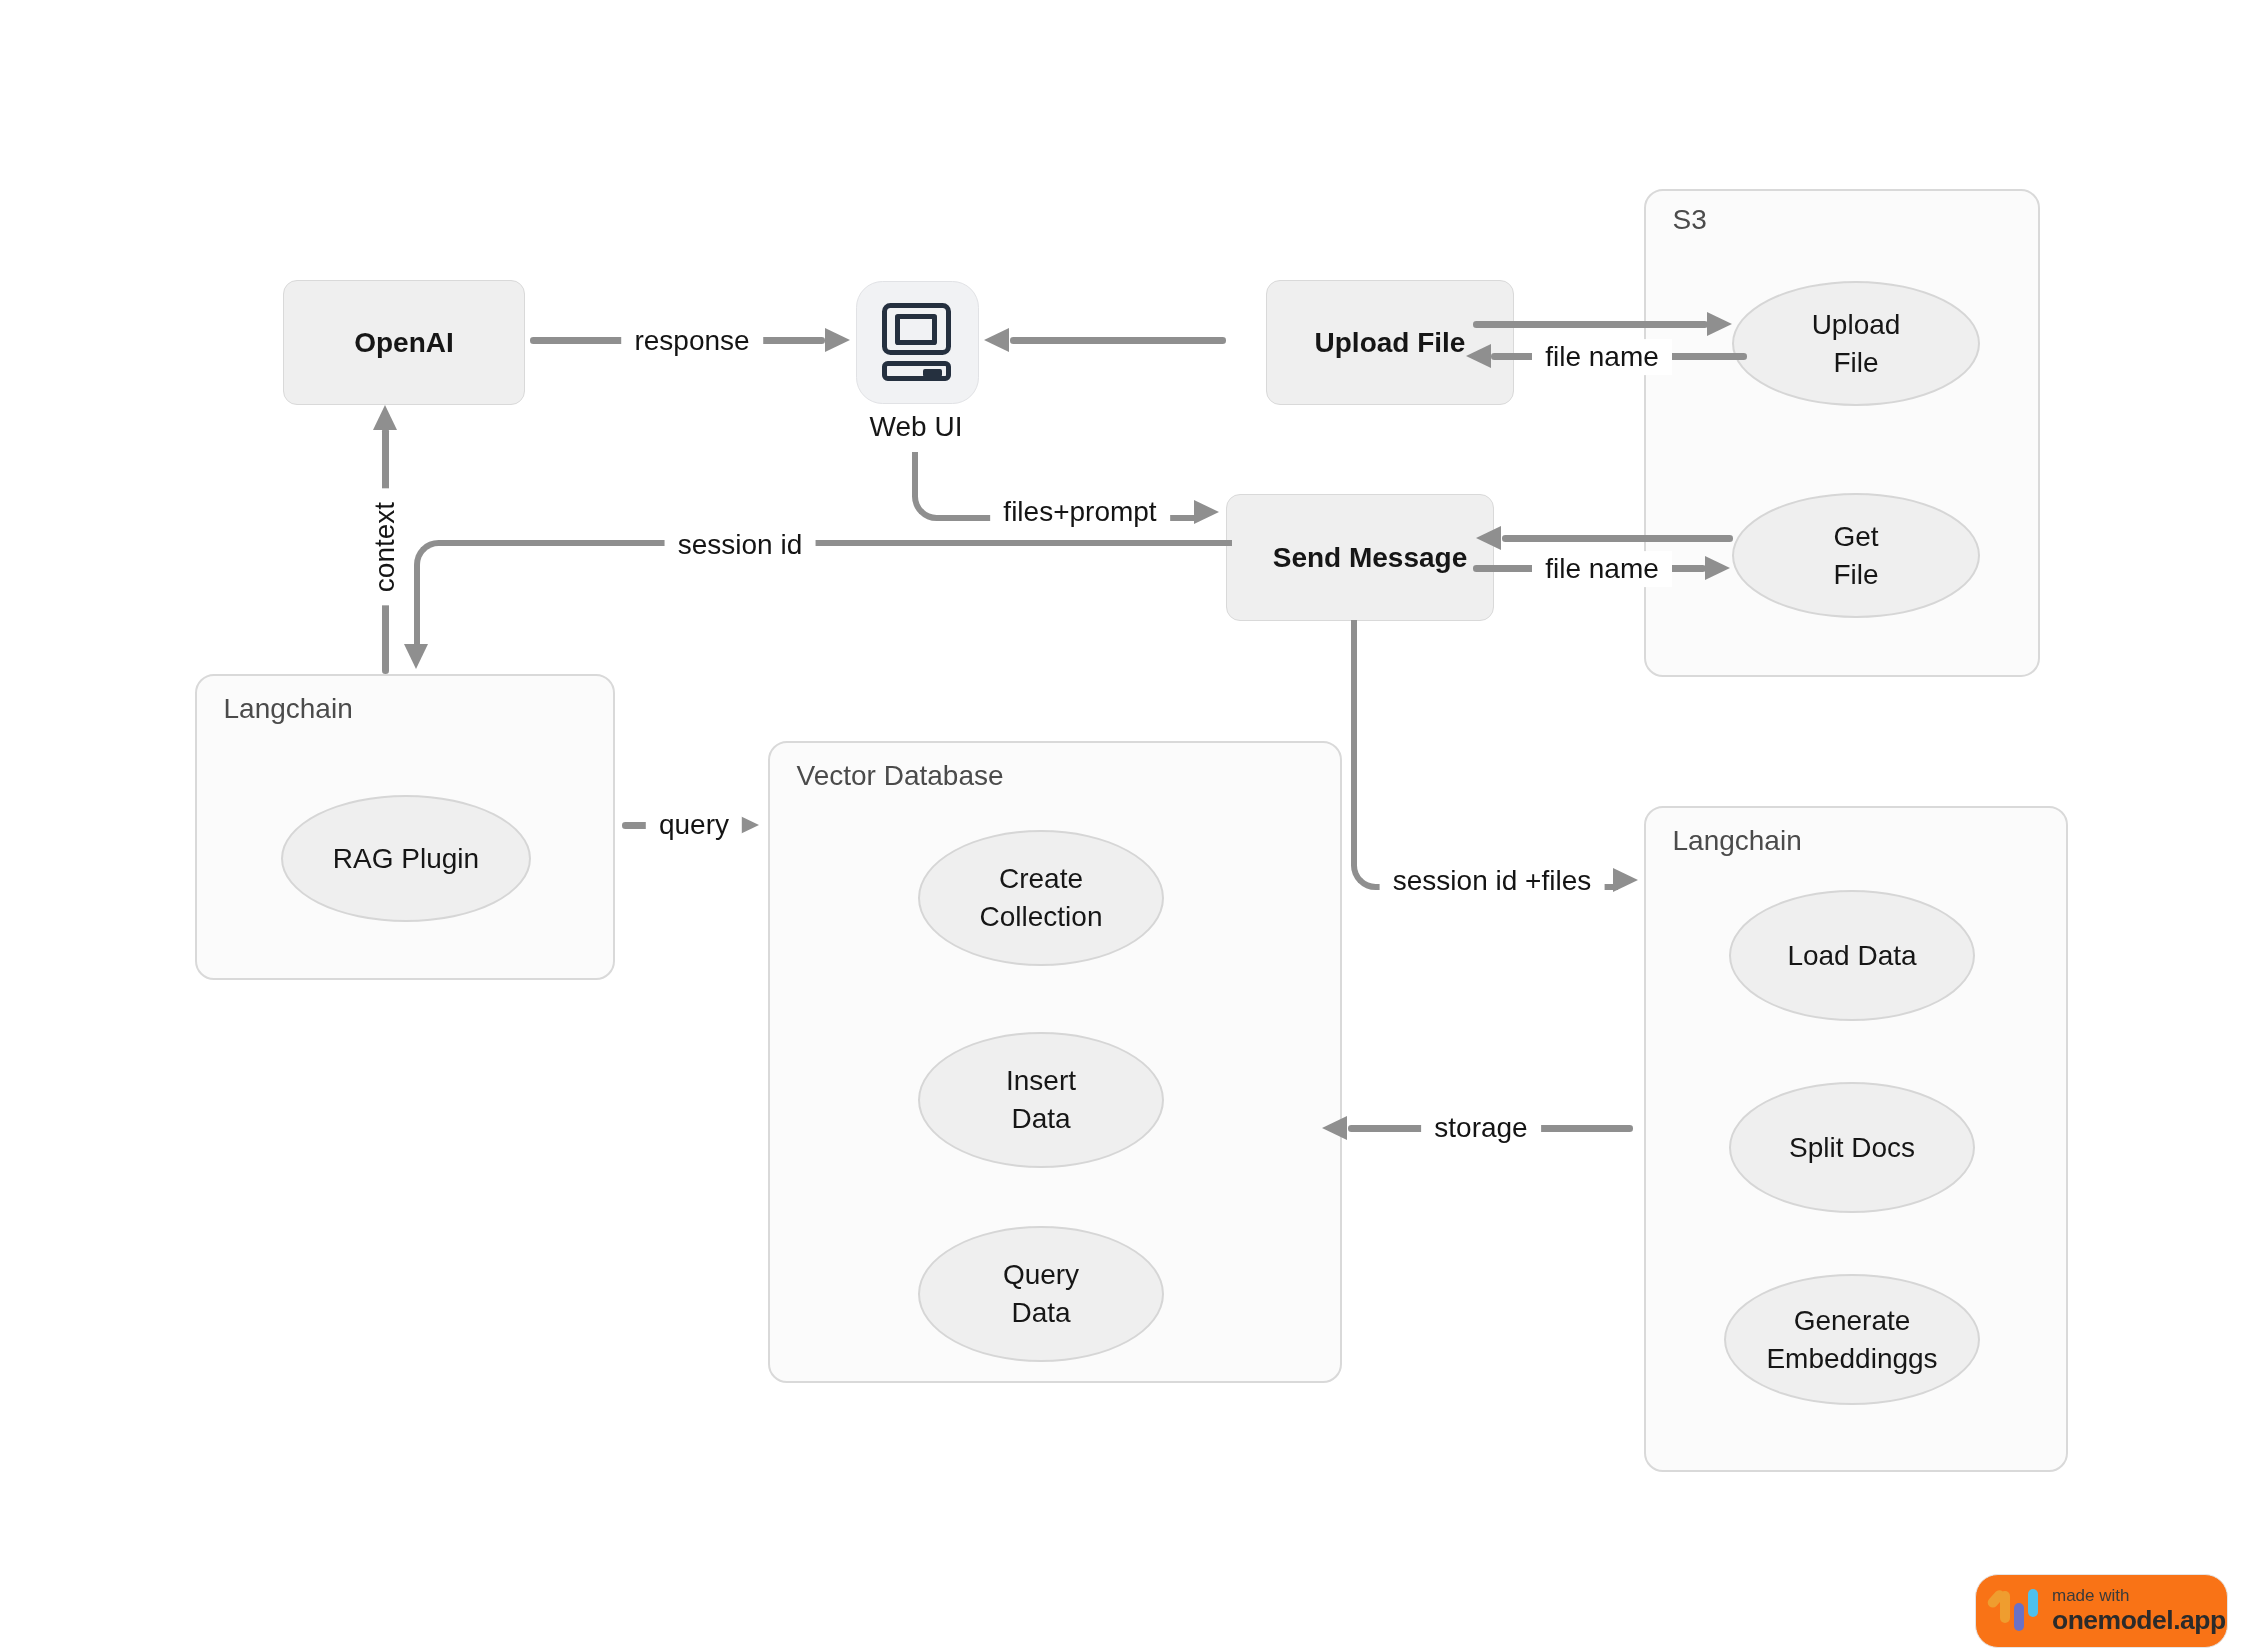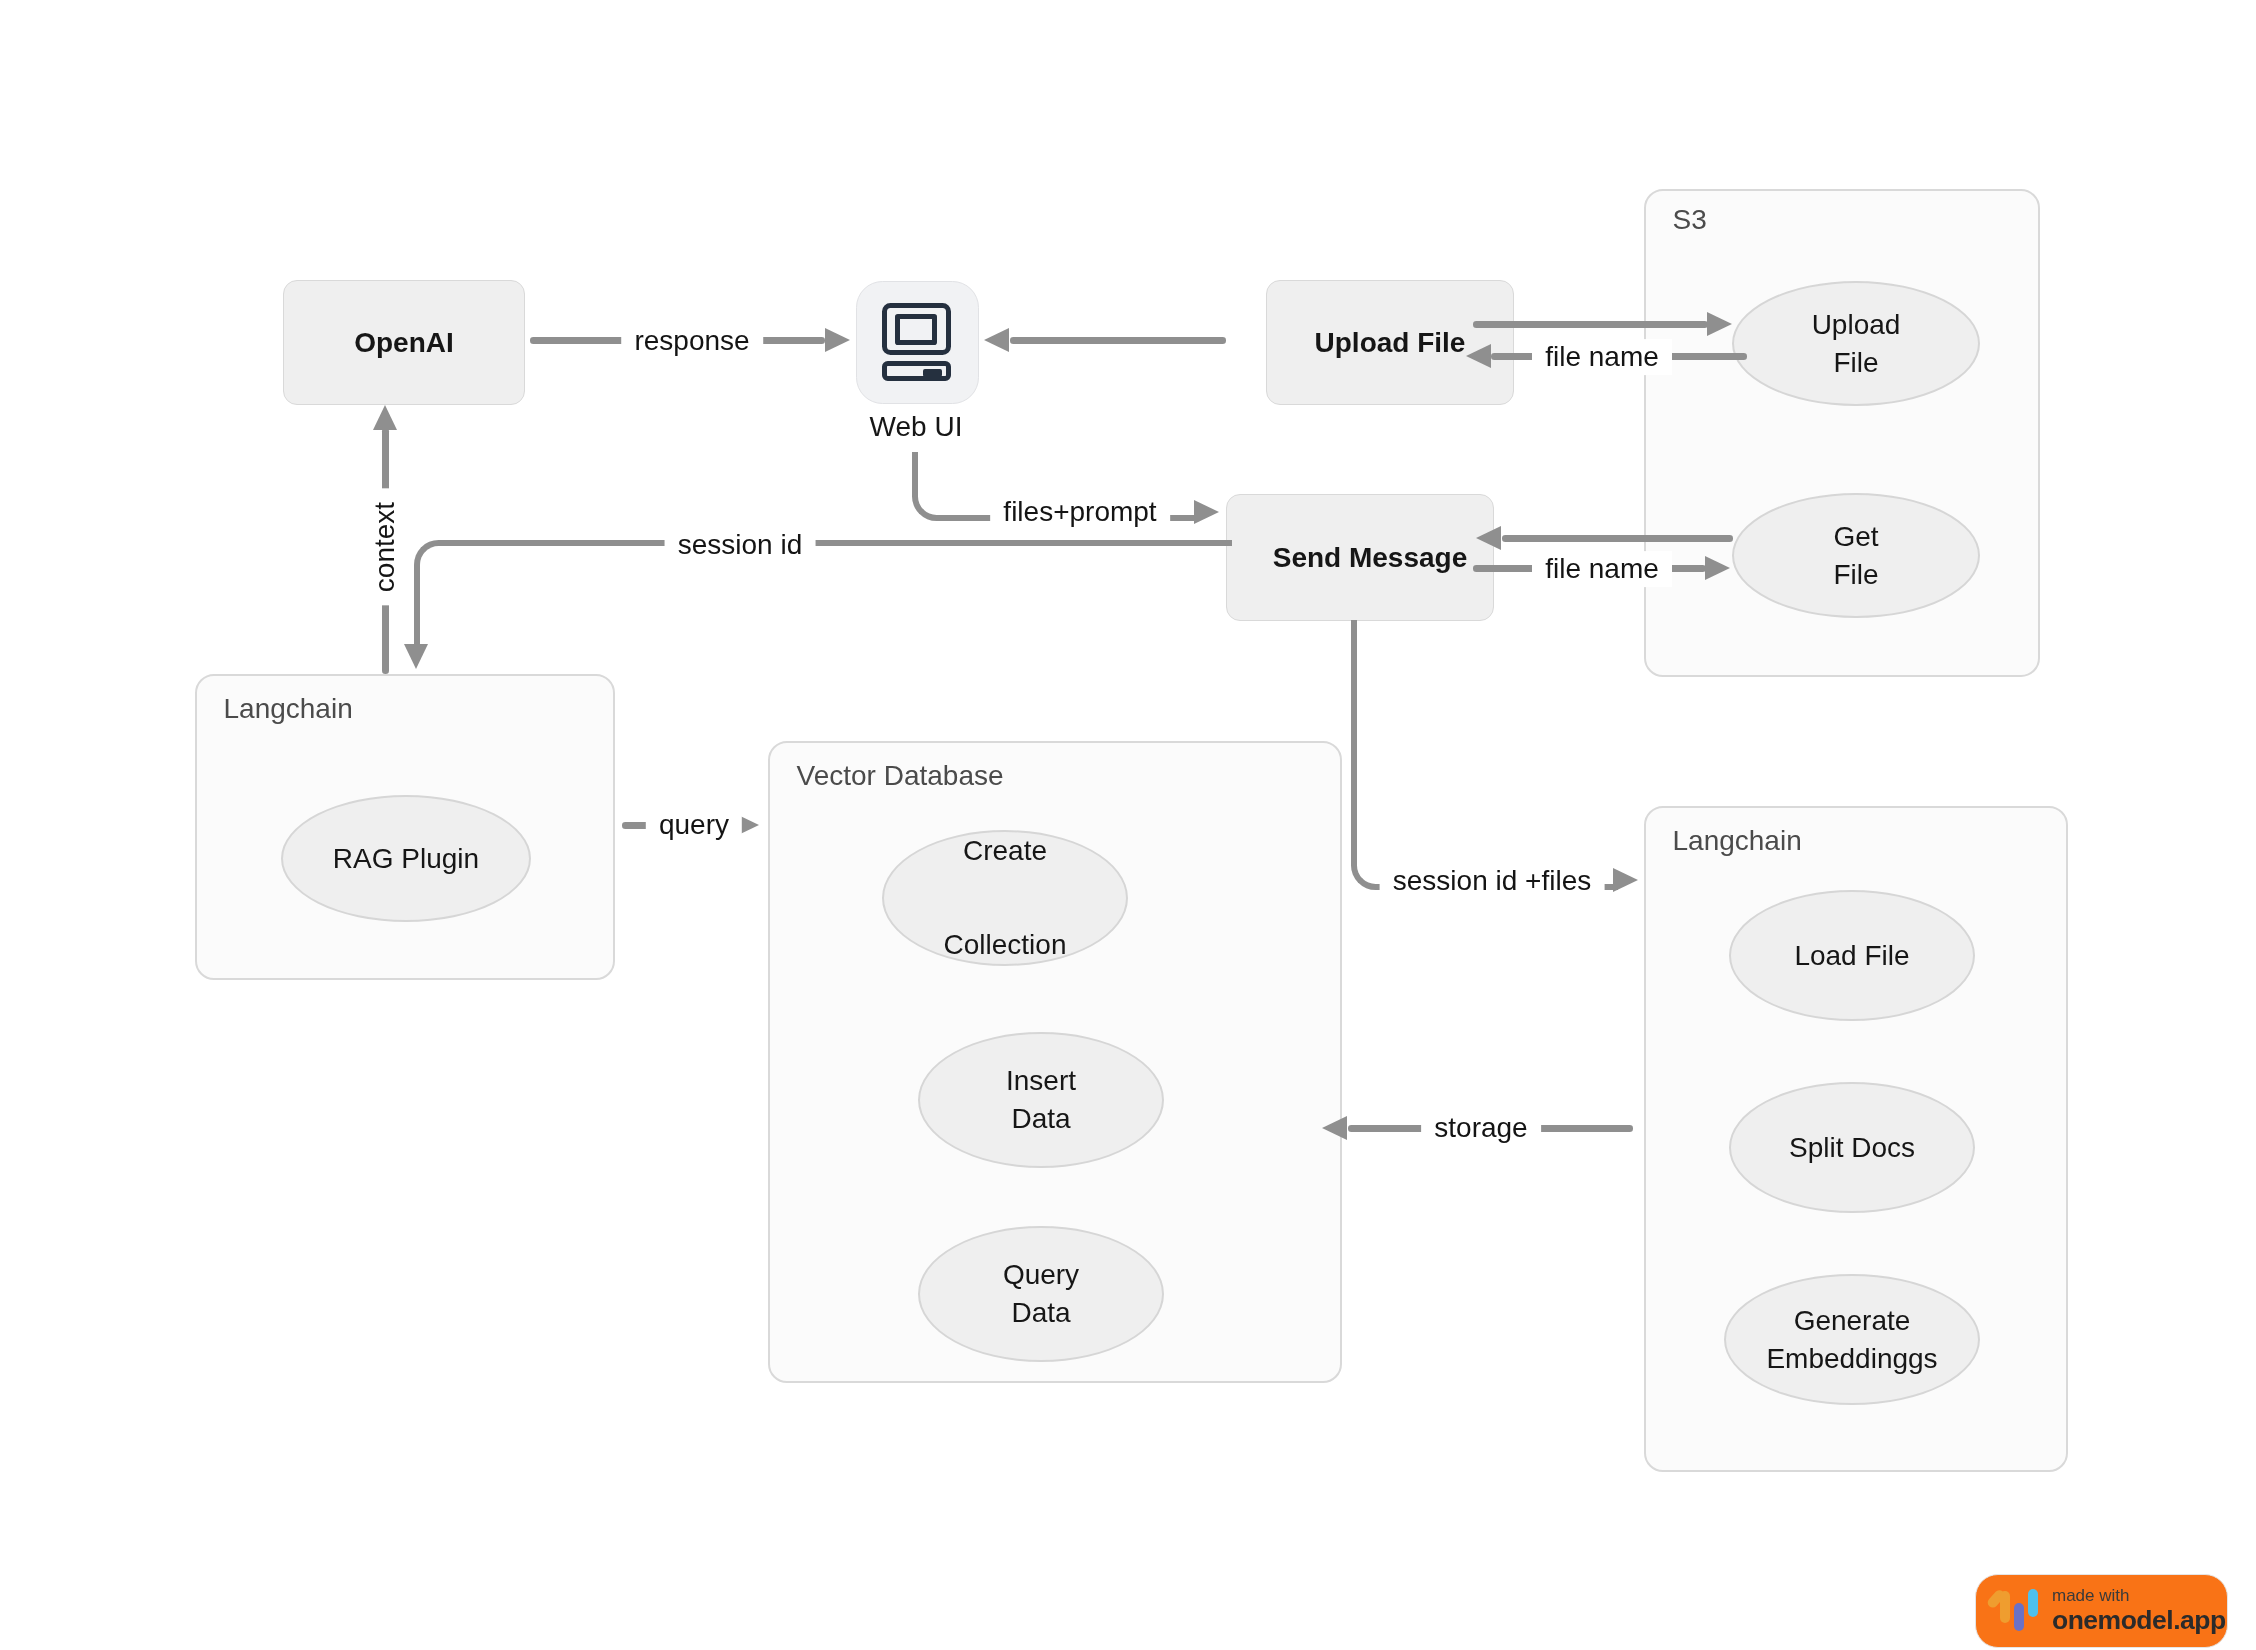--- a/index.html
+++ b/index.html
@@ -114,34 +114,34 @@
     <span>Upload</span>
     <span>File</span>
   </div>
   <div class="ell" style="left:1732px; top:493px; width:244px; height:121px;">
     <span>Get</span>
     <span>File</span>
   </div>
   <div class="ell" style="left:281px; top:795px; width:246px; height:123px;">
     <span>RAG Plugin</span>
   </div>
-  <div class="ell" style="left:882px; top:830px; width:242px; height:132px;justify-content:space-between;">
+  <div class="ell" style="left:918px; top:830px; width:242px; height:132px;">
     <span>Create</span>
     <span>Collection</span>
   </div>
   <div class="ell" style="left:918px; top:1032px; width:242px; height:132px;">
     <span>Insert</span>
     <span>Data</span>
   </div>
   <div class="ell" style="left:918px; top:1226px; width:242px; height:132px;">
     <span>Query</span>
     <span>Data</span>
   </div>
   <div class="ell" style="left:1729px; top:890px; width:242px; height:127px;">
-    <span>Load File</span>
+    <span>Load Data</span>
   </div>
   <div class="ell" style="left:1729px; top:1082px; width:242px; height:127px;">
     <span>Split Docs</span>
   </div>
   <div class="ell" style="left:1724px; top:1274px; width:252px; height:127px;">
     <span>Generate</span>
     <span>Embeddinggs</span>
   </div>
 
   <div>

